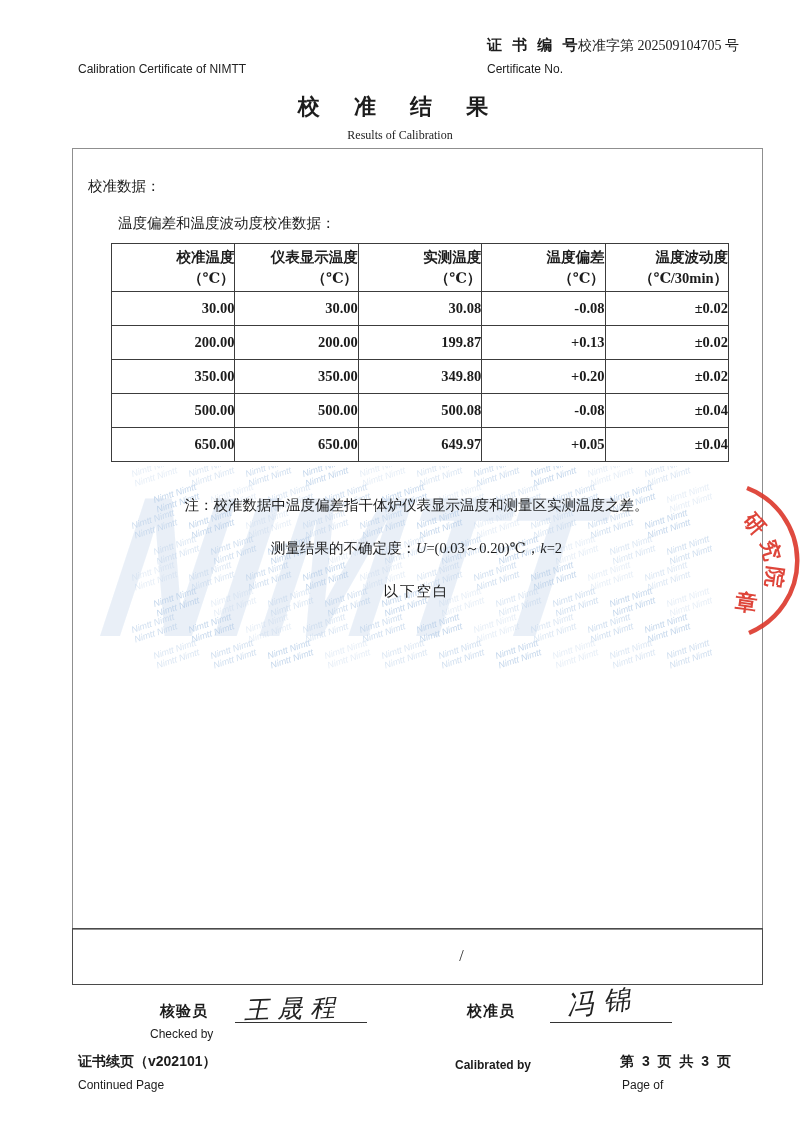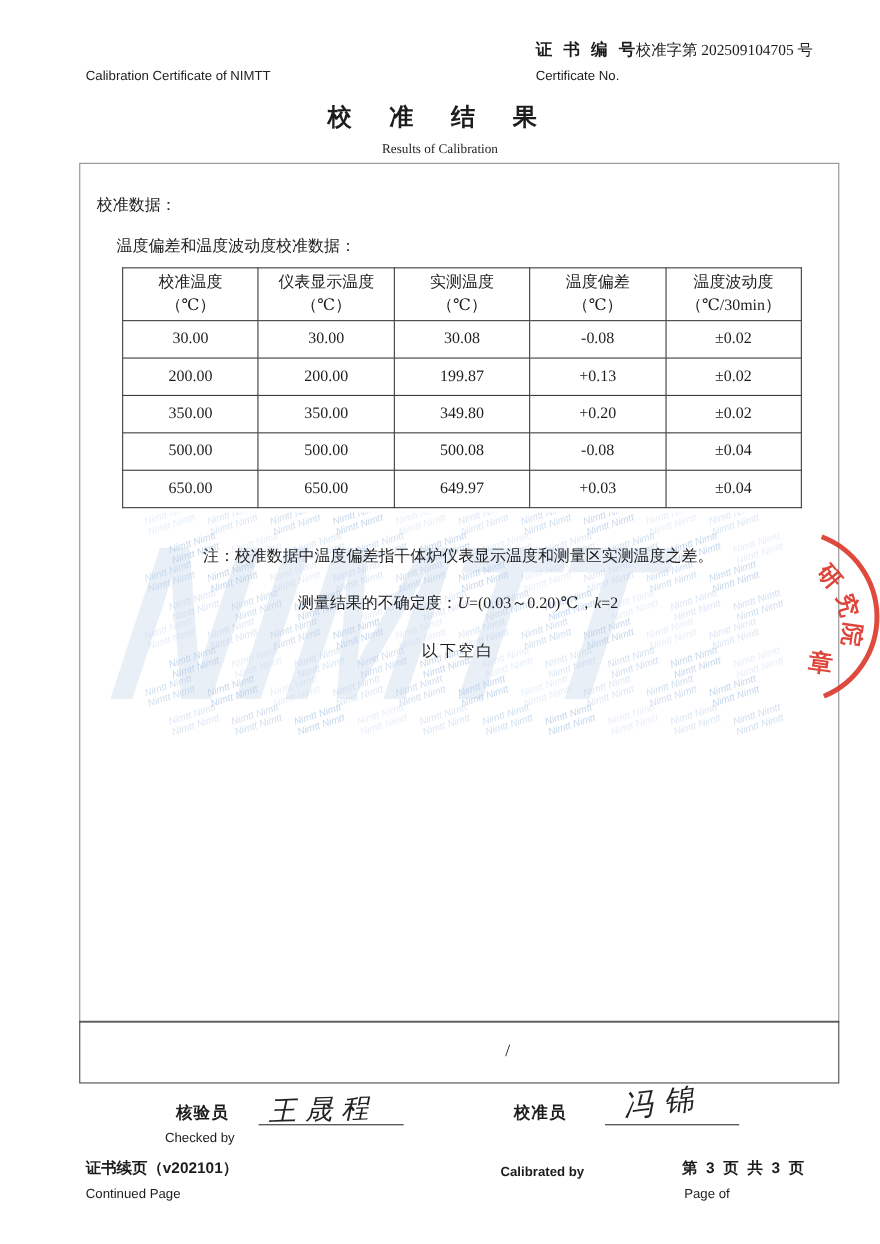--- a/index.html
+++ b/index.html
@@ -18,29 +18,29 @@
   .certno-value{left:578px;top:37px;font-size:14px;font-family:"Liberation Serif","DejaVu Serif",serif;}
   .certno-en{left:487px;top:62px;font-size:12px;}
 
   
   .title-cn{left:0;top:92px;width:800px;text-align:center;font-size:22px;font-weight:bold;letter-spacing:14px;}
   .title-en{left:0;top:128px;width:800px;text-align:center;font-size:12px;}
 
   
   .main-box{left:72px;top:148px;width:689px;height:780px;border:1px solid #8f8f8f;background:transparent;}
   .sec-label{left:88px;top:177px;font-size:14.5px;z-index:3;}
-  .tbl-caption{left:106px;top:214px;font-size:14.5px;z-index:3;}
+  .tbl-caption{left:118px;top:214px;font-size:14.5px;z-index:3;}
 
   
   table.cal{
     position:absolute;left:111px;top:243px;width:618px;z-index:3;
     border-collapse:collapse;table-layout:fixed;background:#fff;
     font-family:"Liberation Serif","DejaVu Serif",serif;font-size:14.5px;text-align:center;
   }
-  table.cal th,table.cal td{border:1px solid #3c3c3c;font-weight:normal;padding:0;}
+  table.cal th,table.cal td{border:1px solid #3c3c3c;font-weight:bold;padding:0;text-align:right;}
   table.cal th{height:47px;line-height:21px;}
   table.cal td{height:33px;}
 
   
   .note-line{left:72px;top:496px;width:689px;text-align:center;font-size:14.5px;z-index:3;}
   .unc-line{left:72px;top:539px;width:689px;text-align:center;font-size:14.5px;z-index:3;}
   .unc-line .sym{font-style:italic;}
   .blank-line{left:72px;top:582px;width:689px;text-align:center;font-size:14.5px;z-index:3;letter-spacing:2px;}
 
   
@@ -306,21 +306,21 @@
           <td>500.00</td>
           <td>500.00</td>
           <td>500.08</td>
           <td>-0.08</td>
           <td>±0.04</td>
         </tr>
         <tr>
           <td>650.00</td>
           <td>650.00</td>
           <td>649.97</td>
-          <td>+0.03</td>
+          <td>+0.05</td>
           <td>±0.04</td>
         </tr>
       </tbody>
   </table>
 
   <div class="abs note-line serif">注：校准数据中温度偏差指干体炉仪表显示温度和测量区实测温度之差。</div>
   <div class="abs unc-line serif">
     <span>测量结果的不确定度：</span><span class="sym">U</span><span>=(0.03～0.20)℃，</span><span class="sym">k</span><span>=2</span>
   </div>
   <div class="abs blank-line serif">以下空白</div>

